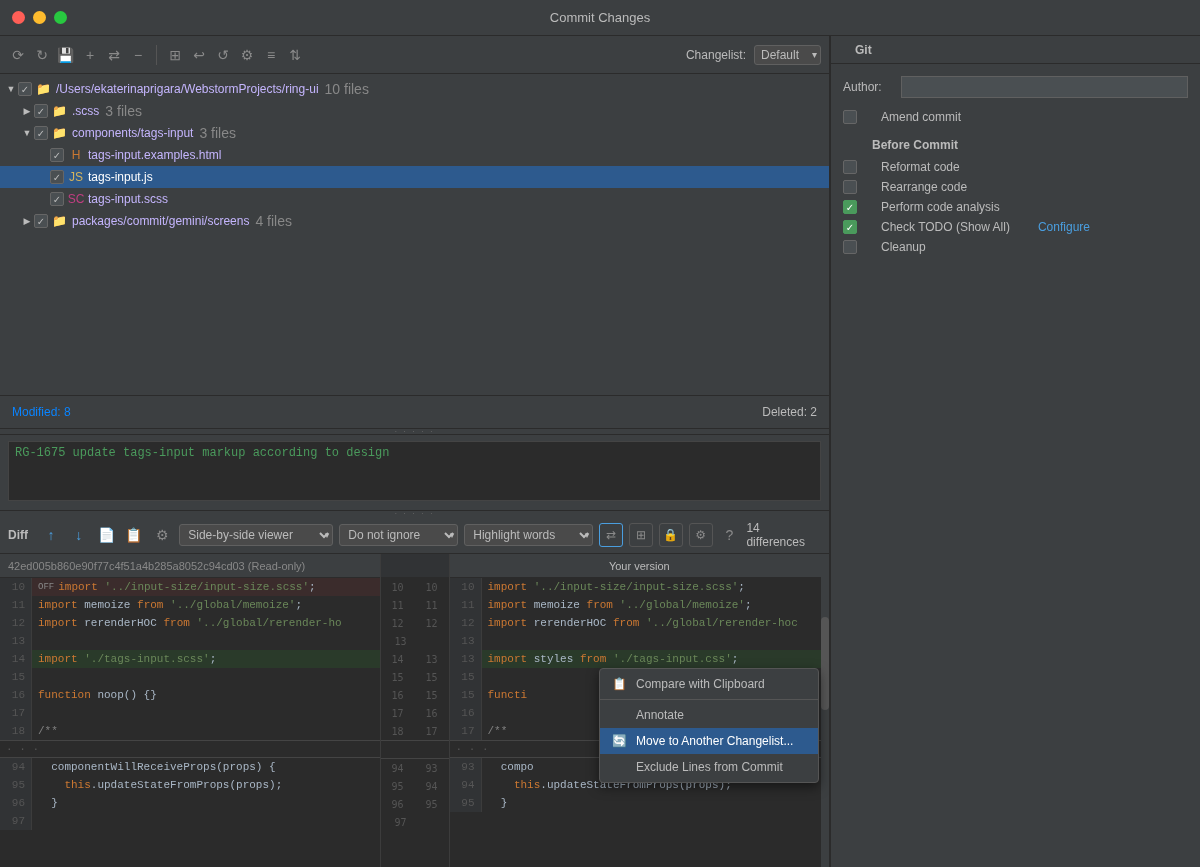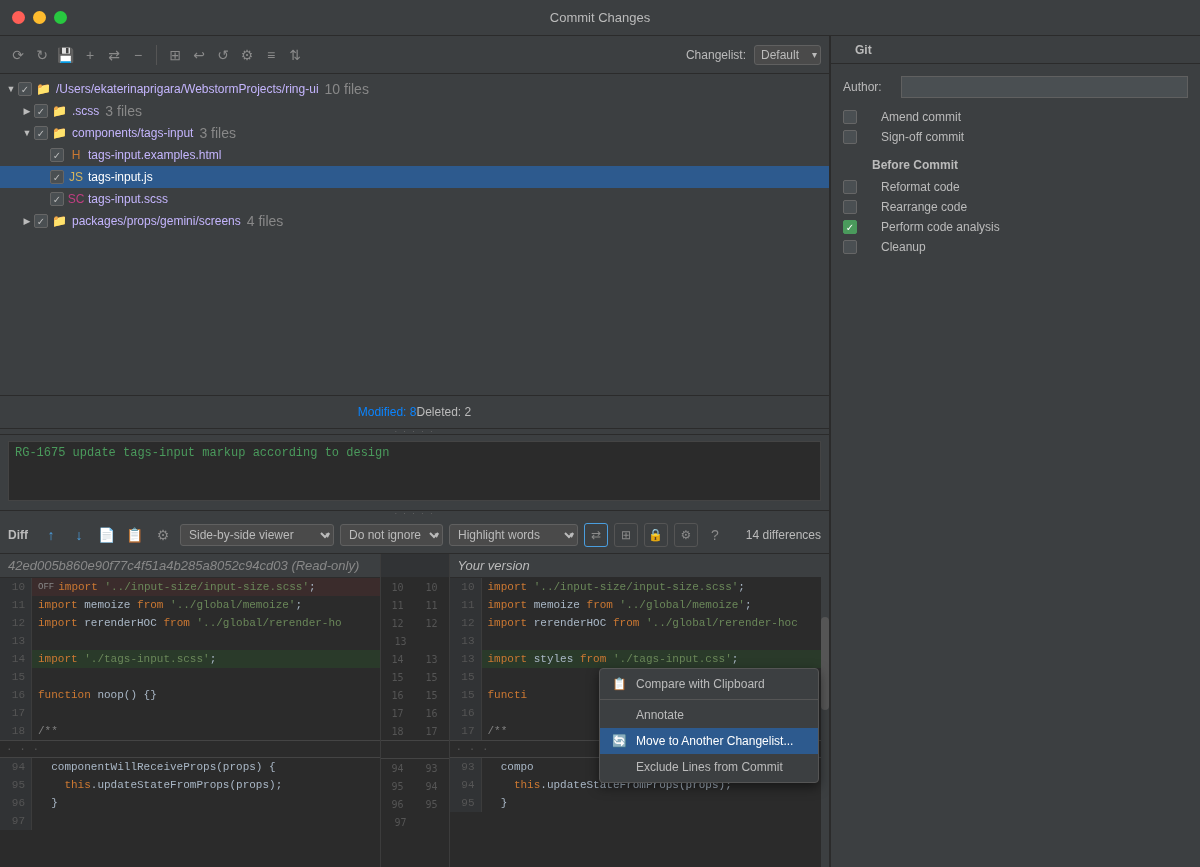--- a/index.html
+++ b/index.html
@@ -178,21 +178,21 @@
     .js-icon { color: #d4b35c; }
     .scss-icon { color: #c03e81; }
     .tree-label { color: #c4b5fd; font-size: 12px; }
     .tree-count { color: #888; font-size: 14px; margin-left: 6px; }
 
     
     .stats-bar {
       height: 28px;
       display: flex;
       align-items: center;
-      justify-content: center;
+      justify-content: space-between;
       padding: 16px 12px;
       border-top: 1px solid #2b2b2b;
       background: #3c3f41;
     }
     .stat-modified { color: #0a84ff; font-size: 12px; }
     .stat-deleted { color: #bbb; font-size: 12px; }
 
     
     .commit-section {
       border-top: 1px solid #2b2b2b;
@@ -283,28 +283,27 @@
     .diff-pane {
       flex: 1;
       overflow: hidden;
       display: flex;
       flex-direction: column;
     }
     .diff-pane-header {
       background: #3c3f41;
       border-bottom: 1px solid #2b2b2b;
       padding: 3px 8px;
-      font-size: 13px;
+      font-size: 11px;
       color: #888;
       display: flex;
       align-items: center;
       height: 24px;
-      font-style: italic;
-    }
-    .diff-pane-header.your-version { color: #bbb; }
+    }
+    .diff-pane-header.your-version { color: #bbb; justify-content: center; }
     .diff-content {
       flex: 1;
       background: #2b2b2b;
       overflow: hidden;
       position: relative;
     }
     .diff-line {
       display: flex;
       height: 18px;
       align-items: center;
@@ -558,21 +557,21 @@
         <div class="tree-toggle" style="width:14px"></div>
         <div class="tree-checkbox checked"></div>
         <div class="tree-icon scss-icon">SC</div>
         <span class="tree-label">tags-input.scss</span>
       </div>
 
       <div class="tree-item tree-indent-1">
         <div class="tree-toggle">▶</div>
         <div class="tree-checkbox checked"></div>
         <div class="tree-icon folder-icon">📁</div>
-        <span class="tree-label">packages/props/gemini/screens</span>
+        <span class="tree-label">packages/commit/gemini/screens</span>
         <span class="tree-count">4 files</span>
       </div>
 
     </div>
 
     <div class="stats-bar">
       <span class="stat-modified">
         <span>Modified:</span>&nbsp;<span>8</span>
       </span>
       <span class="stat-deleted">
@@ -599,21 +598,21 @@
       <div class="diff-toolbar-icon">📄</div>
       <div class="diff-toolbar-icon">📋</div>
       <div class="diff-toolbar-icon">⚙</div>
       <div class="diff-select-wrapper">
         <select class="diff-select" style="padding-right:23px">
           <option>Side-by-side viewer</option>
         </select>
         <span class="diff-select-arrow">▾</span>
       </div>
       <div class="diff-select-wrapper">
-        <select class="diff-select" style="padding-right:4px">
+        <select class="diff-select" style="padding-right:20px">
           <option>Do not ignore</option>
         </select>
         <span class="diff-select-arrow">▾</span>
       </div>
       <div class="diff-select-wrapper">
         <select class="diff-select" style="padding-right:20px">
           <option>Highlight words</option>
         </select>
         <span class="diff-select-arrow">▾</span>
       </div>
@@ -933,43 +932,44 @@
       <div class="author-row">
         <span class="author-label">Author:</span>
         <input class="author-input" type="text" value="" style="">
       </div>
 
       <div class="option-row">
         <div class="option-checkbox"></div>
         <span class="option-label">Amend commit</span>
       </div>
 
-      <div class="option-row">
-        <div class="option-checkbox"></div>
-        <span class="option-label">Sign-off commit</span>
-      </div>
 
       <div class="section-header" style="margin-top:14px">Before Commit</div>
 
       <div class="option-row">
         <div class="option-checkbox"></div>
         <span class="option-label">Reformat code</span>
       </div>
 
       <div class="option-row">
         <div class="option-checkbox"></div>
         <span class="option-label">Rearrange code</span>
       </div>
 
 
       <div class="option-row">
         <div class="option-checkbox checked"></div>
         <span class="option-label">Perform code analysis</span>
       </div>
 
+      <div class="option-row">
+        <div class="option-checkbox checked"></div>
+        <span class="option-label">Check TODO (Show All)</span>
+        <span class="configure-link">Configure</span>
+      </div>
 
       <div class="option-row">
         <div class="option-checkbox"></div>
         <span class="option-label">Cleanup</span>
       </div>
 
     </div>
   </div>
 
 </div>

